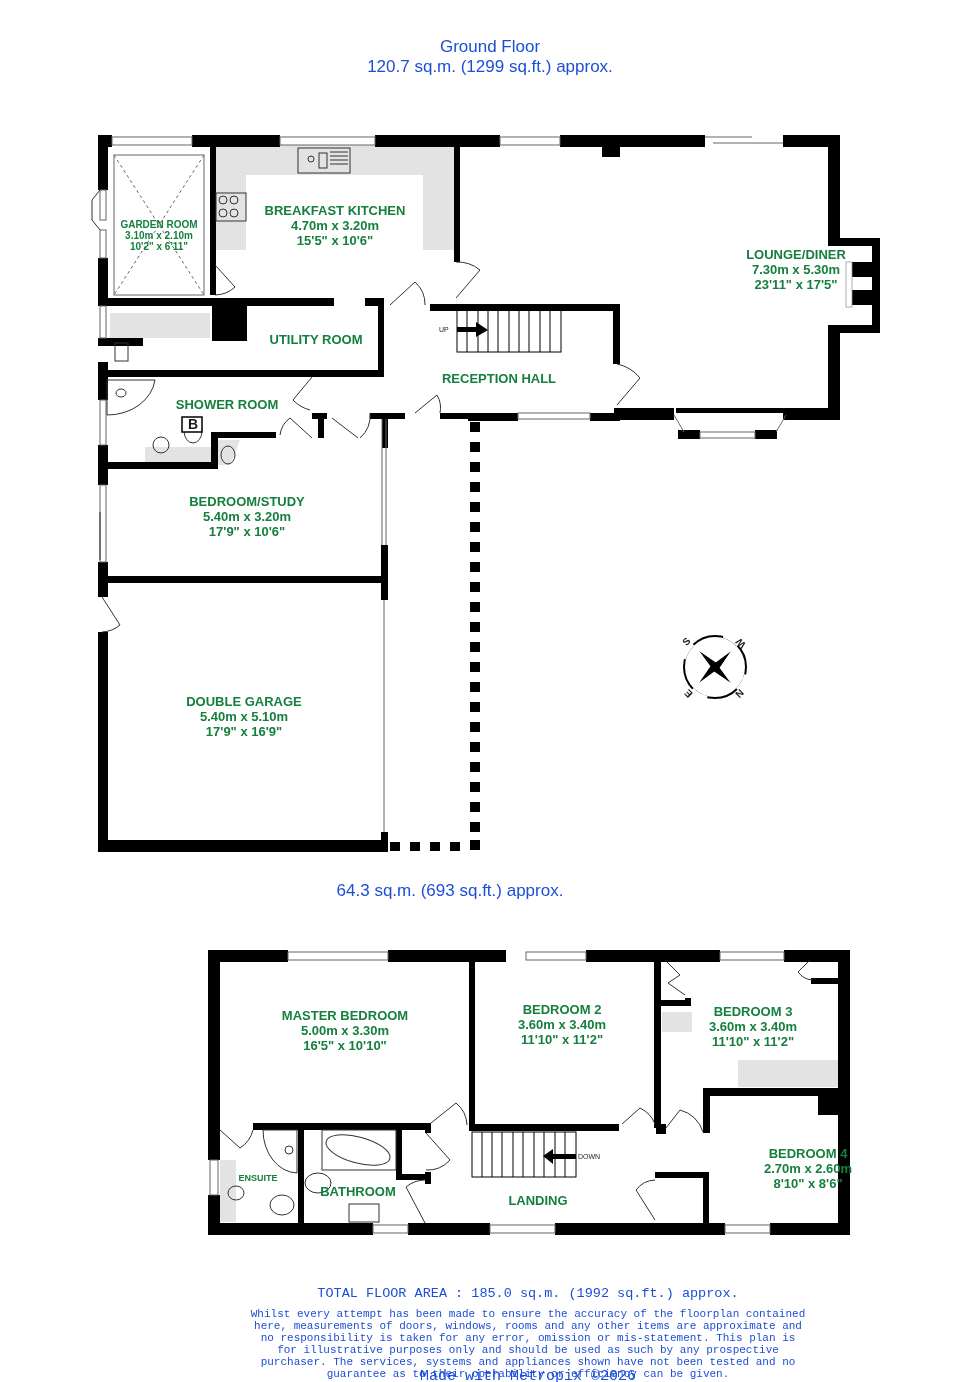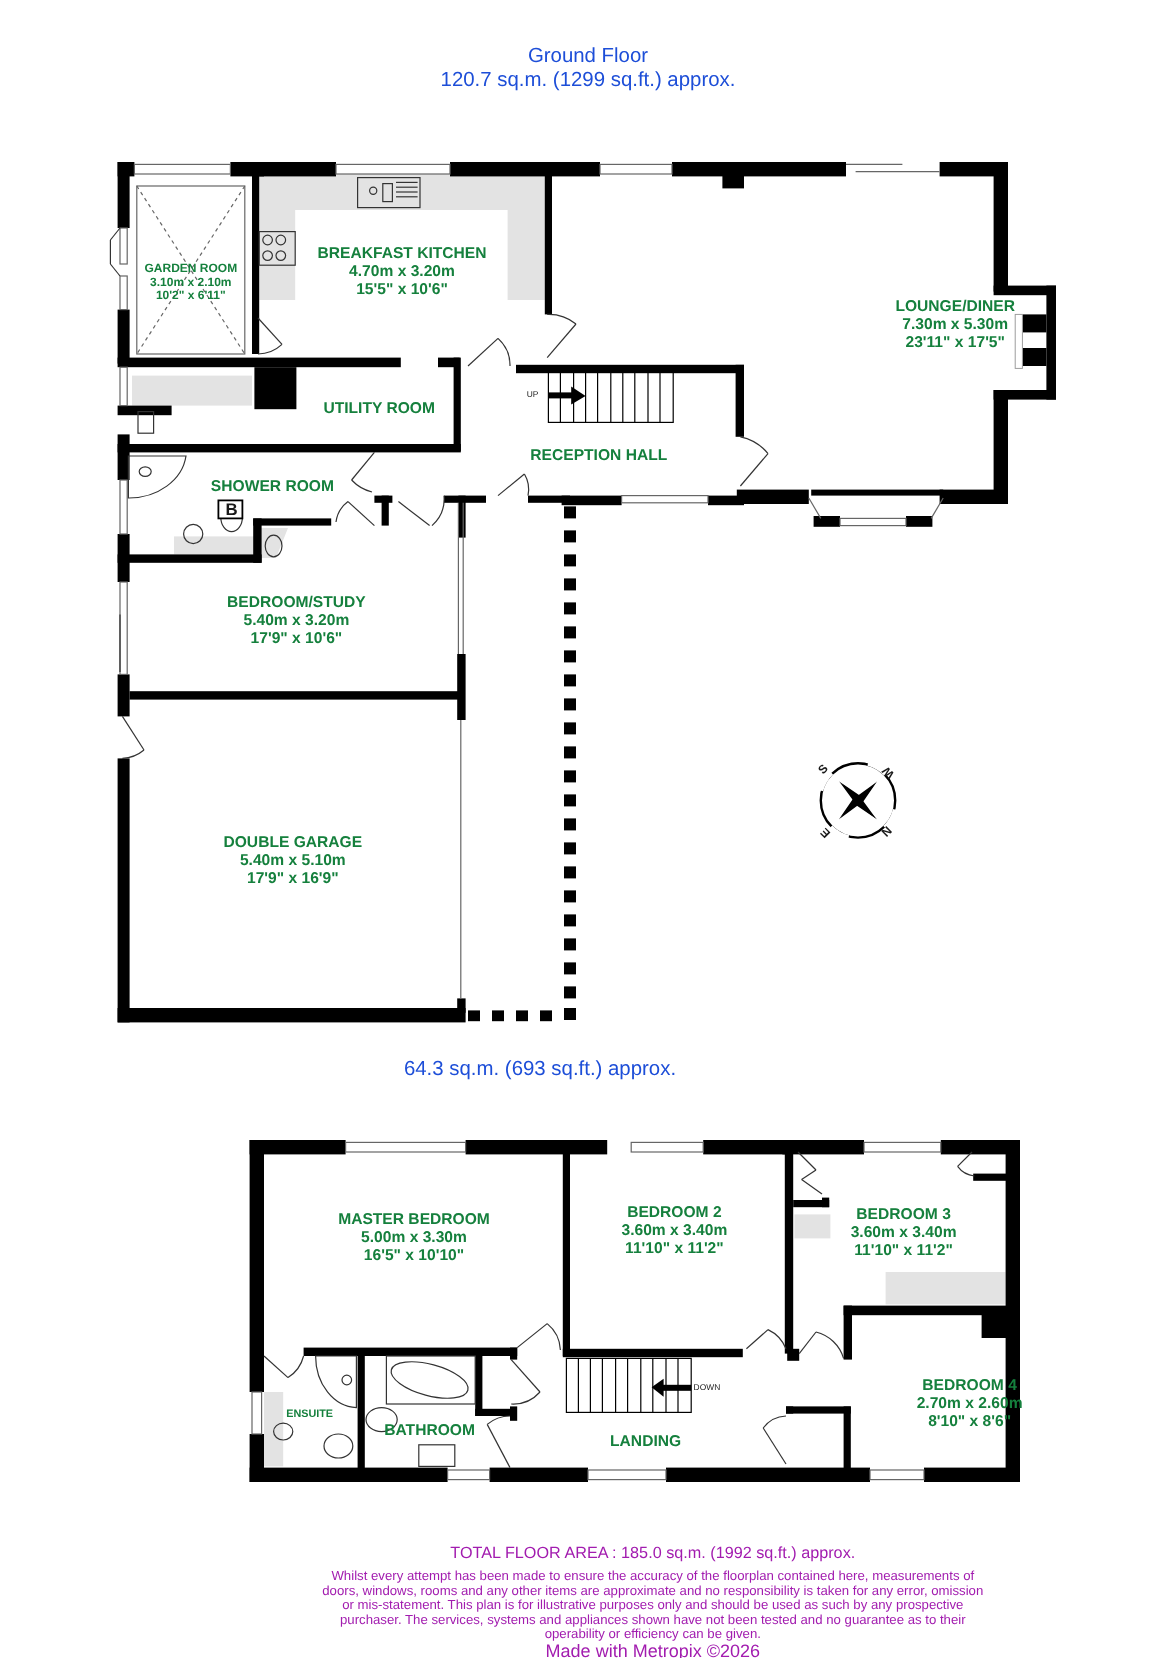--- a/index.html
+++ b/index.html
@@ -4,21 +4,21 @@
 <style>
   html, body { margin: 0; padding: 0; background: #ffffff; }
   body { width: 980px; height: 1382px; position: relative; overflow: hidden; font-family: "Liberation Sans", sans-serif; color: #1a1a1a; }
   .abs { position: absolute; }
   .floor-title { position: absolute; text-align: center; font-size: 17px; line-height: 20px; color: #1d4ed8; }
   .room-label { position: absolute; text-align: center; font-weight: bold; font-size: 13px; line-height: 15px; color: #15803d; white-space: nowrap; transform: translateX(-50%); }
   .room-label.small { font-size: 10px; line-height: 11px; }
   .room-label span { display: block; }
   .tiny { position: absolute; font-size: 7px; color: #222; }
   svg { position: absolute; left: 0; top: 0; }
-  .footer { position: absolute; left: 264px; width: 560px; text-align: center; color: #a21caf; }
+  .footer { position: absolute; left: 248px; width: 560px; text-align: center; color: #1d4ed8; font-family: Liberation Mono, monospace; }
   .total { top: 1286px; font-size: 13.5px; }
   .disclaimer { top: 1308px; font-size: 11px; line-height: 12px; }
   .made { top: 1368px; font-size: 15px; }
 </style>
 </head>
 <body>
 
 <div class="floor-title" style="left:300px; width:380px; top:37px;">
   <div>Ground Floor</div>
   <div>120.7 sq.m. (1299 sq.ft.) approx.</div>

